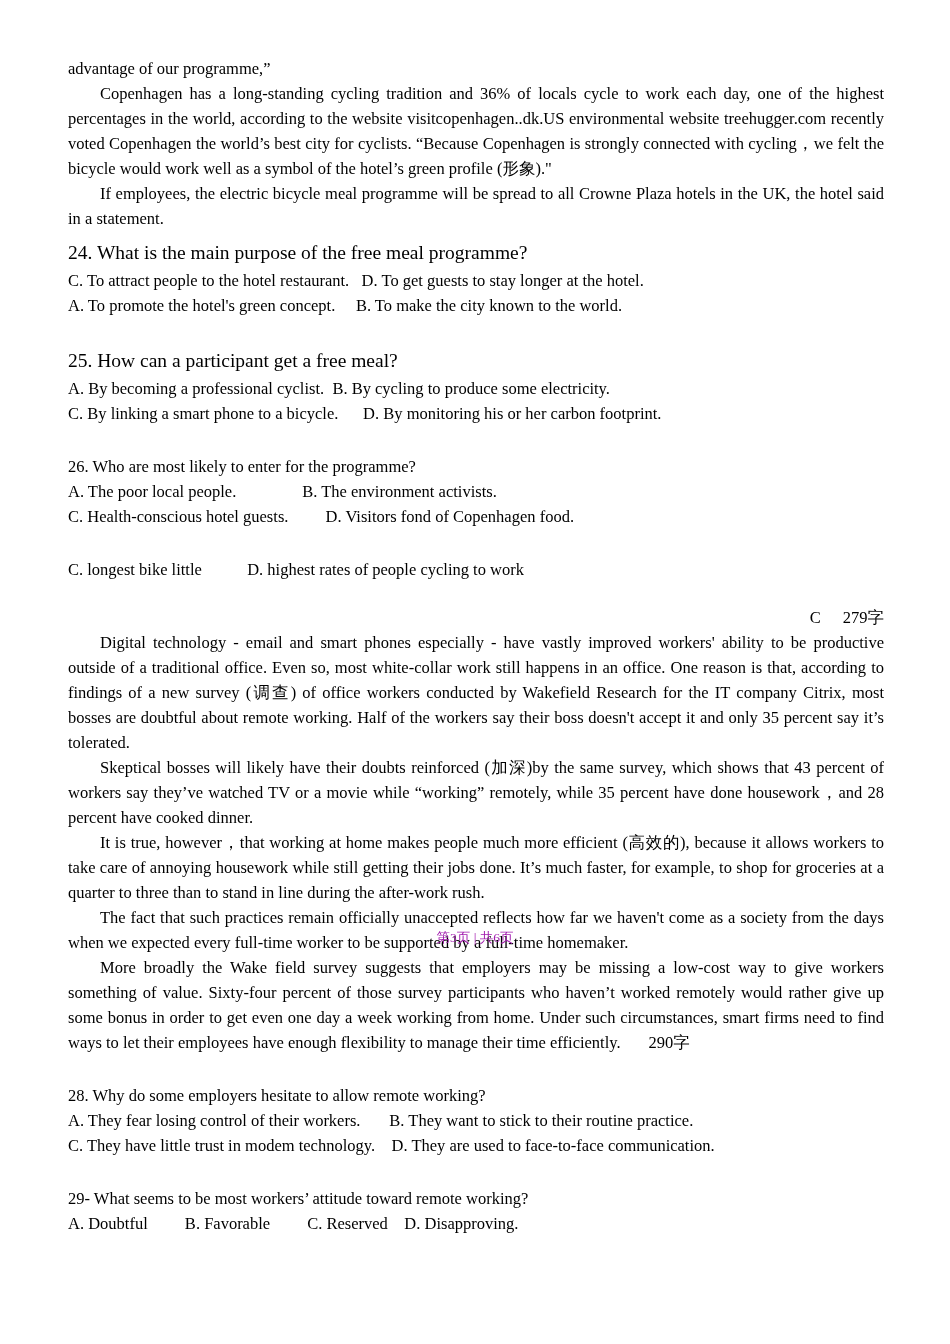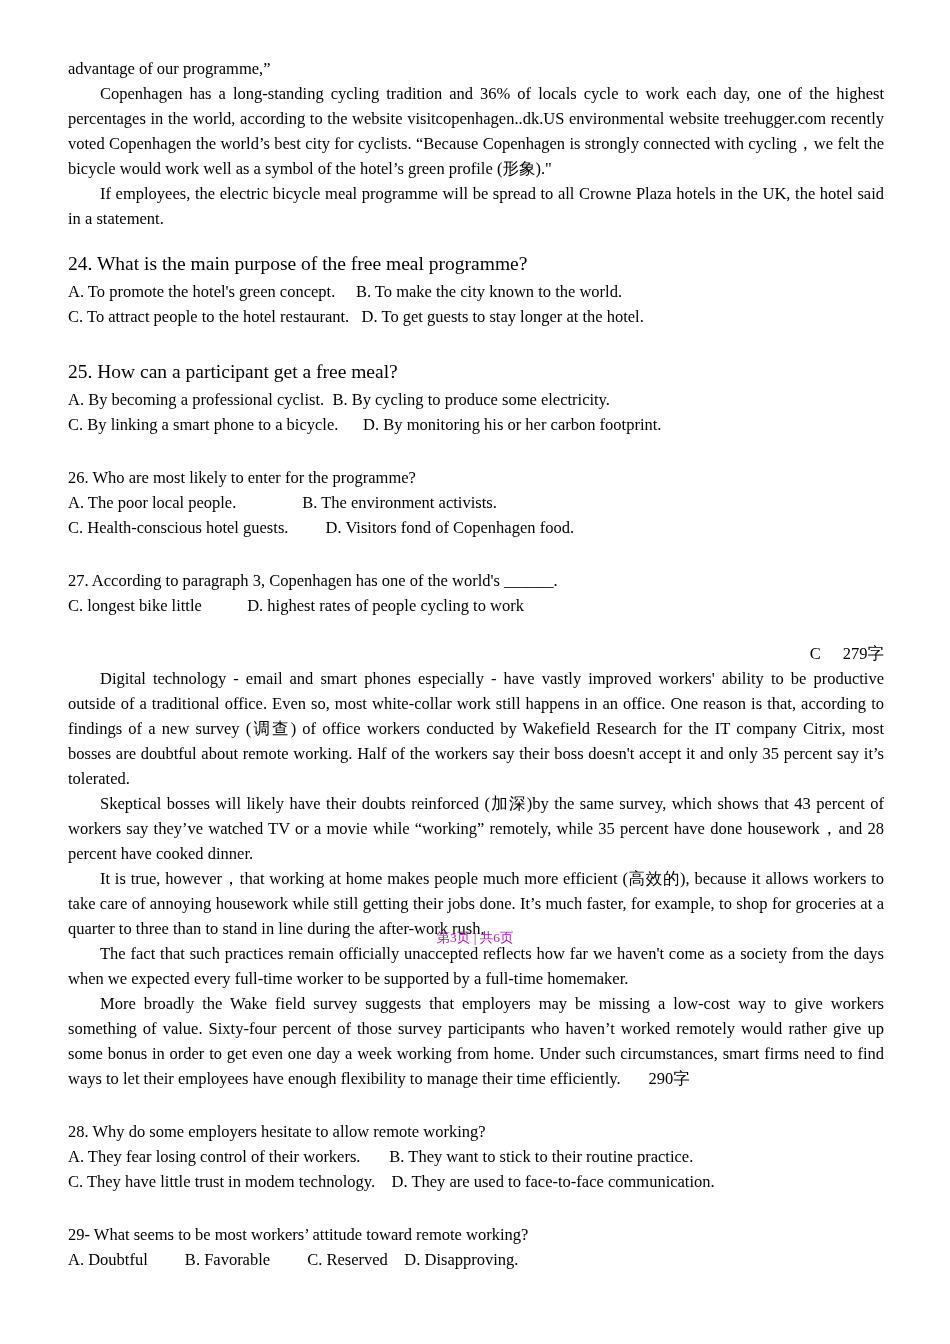--- a/index.html
+++ b/index.html
@@ -15,21 +15,21 @@
     padding: 56px 66px 0 68px;
     font-size: 16.5px;
     line-height: 25px;
   }
   .para { text-align: justify; }
   .indent { text-indent: 32px; }
   .stem { text-align: left; }
   .big { font-size: 19.5px; line-height: 30px; }
   .opts { white-space: pre-wrap; text-align: left; line-height: 25px; }
   .question { margin-top: 28px; }
-  .question.first { margin-top: 18px; }
+  .question.first { margin-top: 7px; }
   .section-head { text-align: right; margin-top: 23px; }
   .wc-head { padding-left: 22px; }
   .wc-inline { padding-left: 28px; font-family: Liberation Serif, serif; }
   .footer {
     position: absolute; left: 0; right: 0; bottom: 26px;
     text-align: center;
     font-size: 13.5px; color: #a21caf;
   }
 </style>
 </head>
@@ -37,38 +37,37 @@
 
 <div class="page">
   <main class="doc">
 
     <p class="para">advantage of our programme,”</p>
     <p class="para indent">Copenhagen has a long-standing cycling tradition and 36% of locals cycle to work each day, one of the highest percentages in the world, according to the website visitcopenhagen..dk.US environmental website treehugger.com recently voted Copenhagen the world’s best city for cyclists. “Because Copenhagen is strongly connected with cycling，we felt the bicycle would work well as a symbol of the hotel’s green profile (形象)."</p>
     <p class="para indent">If employees, the electric bicycle meal programme will be spread to all Crowne Plaza hotels in the UK, the hotel said in a statement.</p>
 
     <section class="question first">
       <p class="stem big">24. What is the main purpose of the free meal programme?</p>
+      <p class="opts">C. To attract people to the hotel restaurant.   D. To get guests to stay longer at the hotel.</p>
       <p class="opts">A. To promote the hotel's green concept.     B. To make the city known to the world.</p>
-      <p class="opts">C. To attract people to the hotel restaurant.   D. To get guests to stay longer at the hotel.</p>
     </section>
 
     <section class="question">
       <p class="stem big">25. How can a participant get a free meal?</p>
       <p class="opts">A. By becoming a professional cyclist.  B. By cycling to produce some electricity.</p>
       <p class="opts">C. By linking a smart phone to a bicycle.      D. By monitoring his or her carbon footprint.</p>
     </section>
 
     <section class="question">
       <p class="stem">26. Who are most likely to enter for the programme?</p>
       <p class="opts">A. The poor local people.                B. The environment activists.</p>
       <p class="opts">C. Health-conscious hotel guests.         D. Visitors fond of Copenhagen food.</p>
     </section>
 
     <section class="question">
-      <p class="stem">27. According to paragraph 3, Copenhagen has one of the world's ______.</p>
       <p class="opts">C. longest bike little           D. highest rates of people cycling to work</p>
     </section>
 
     <p class="section-head"><span>C</span><span class="wc-head">279字</span></p>
 
     <p class="para indent">Digital technology - email and smart phones especially - have vastly improved workers' ability to be productive outside of a traditional office. Even so, most white-collar work still happens in an office. One reason is that, according to findings of a new survey (调查) of office workers conducted by Wakefield Research for the IT company Citrix, most bosses are doubtful about remote working. Half of the workers say their boss doesn't accept it and only 35 percent say it’s tolerated.</p>
     <p class="para indent">Skeptical bosses will likely have their doubts reinforced (加深)by the same survey, which shows that 43 percent of workers say they’ve watched TV or a movie while “working” remotely, while 35 percent have done housework，and 28 percent have cooked dinner.</p>
     <p class="para indent">It is true, however，that working at home makes people much more efficient (高效的), because it allows workers to take care of annoying housework while still getting their jobs done. It’s much faster, for example, to shop for groceries at a quarter to three than to stand in line during the after-work rush.</p>
     <p class="para indent">The fact that such practices remain officially unaccepted reflects how far we haven't come as a society from the days when we expected every full-time worker to be supported by a full-time homemaker.</p>
     <p class="para indent"><span>More broadly the Wake field survey suggests that employers may be missing a low-cost way to give workers something of value. Sixty-four percent of those survey participants who haven’t worked remotely would rather give up some bonus in order to get even one day a week working from home. Under such circumstances, smart firms need to find ways to let their employees have enough flexibility to manage their time efficiently.</span><span class="wc-inline">290字</span></p>

